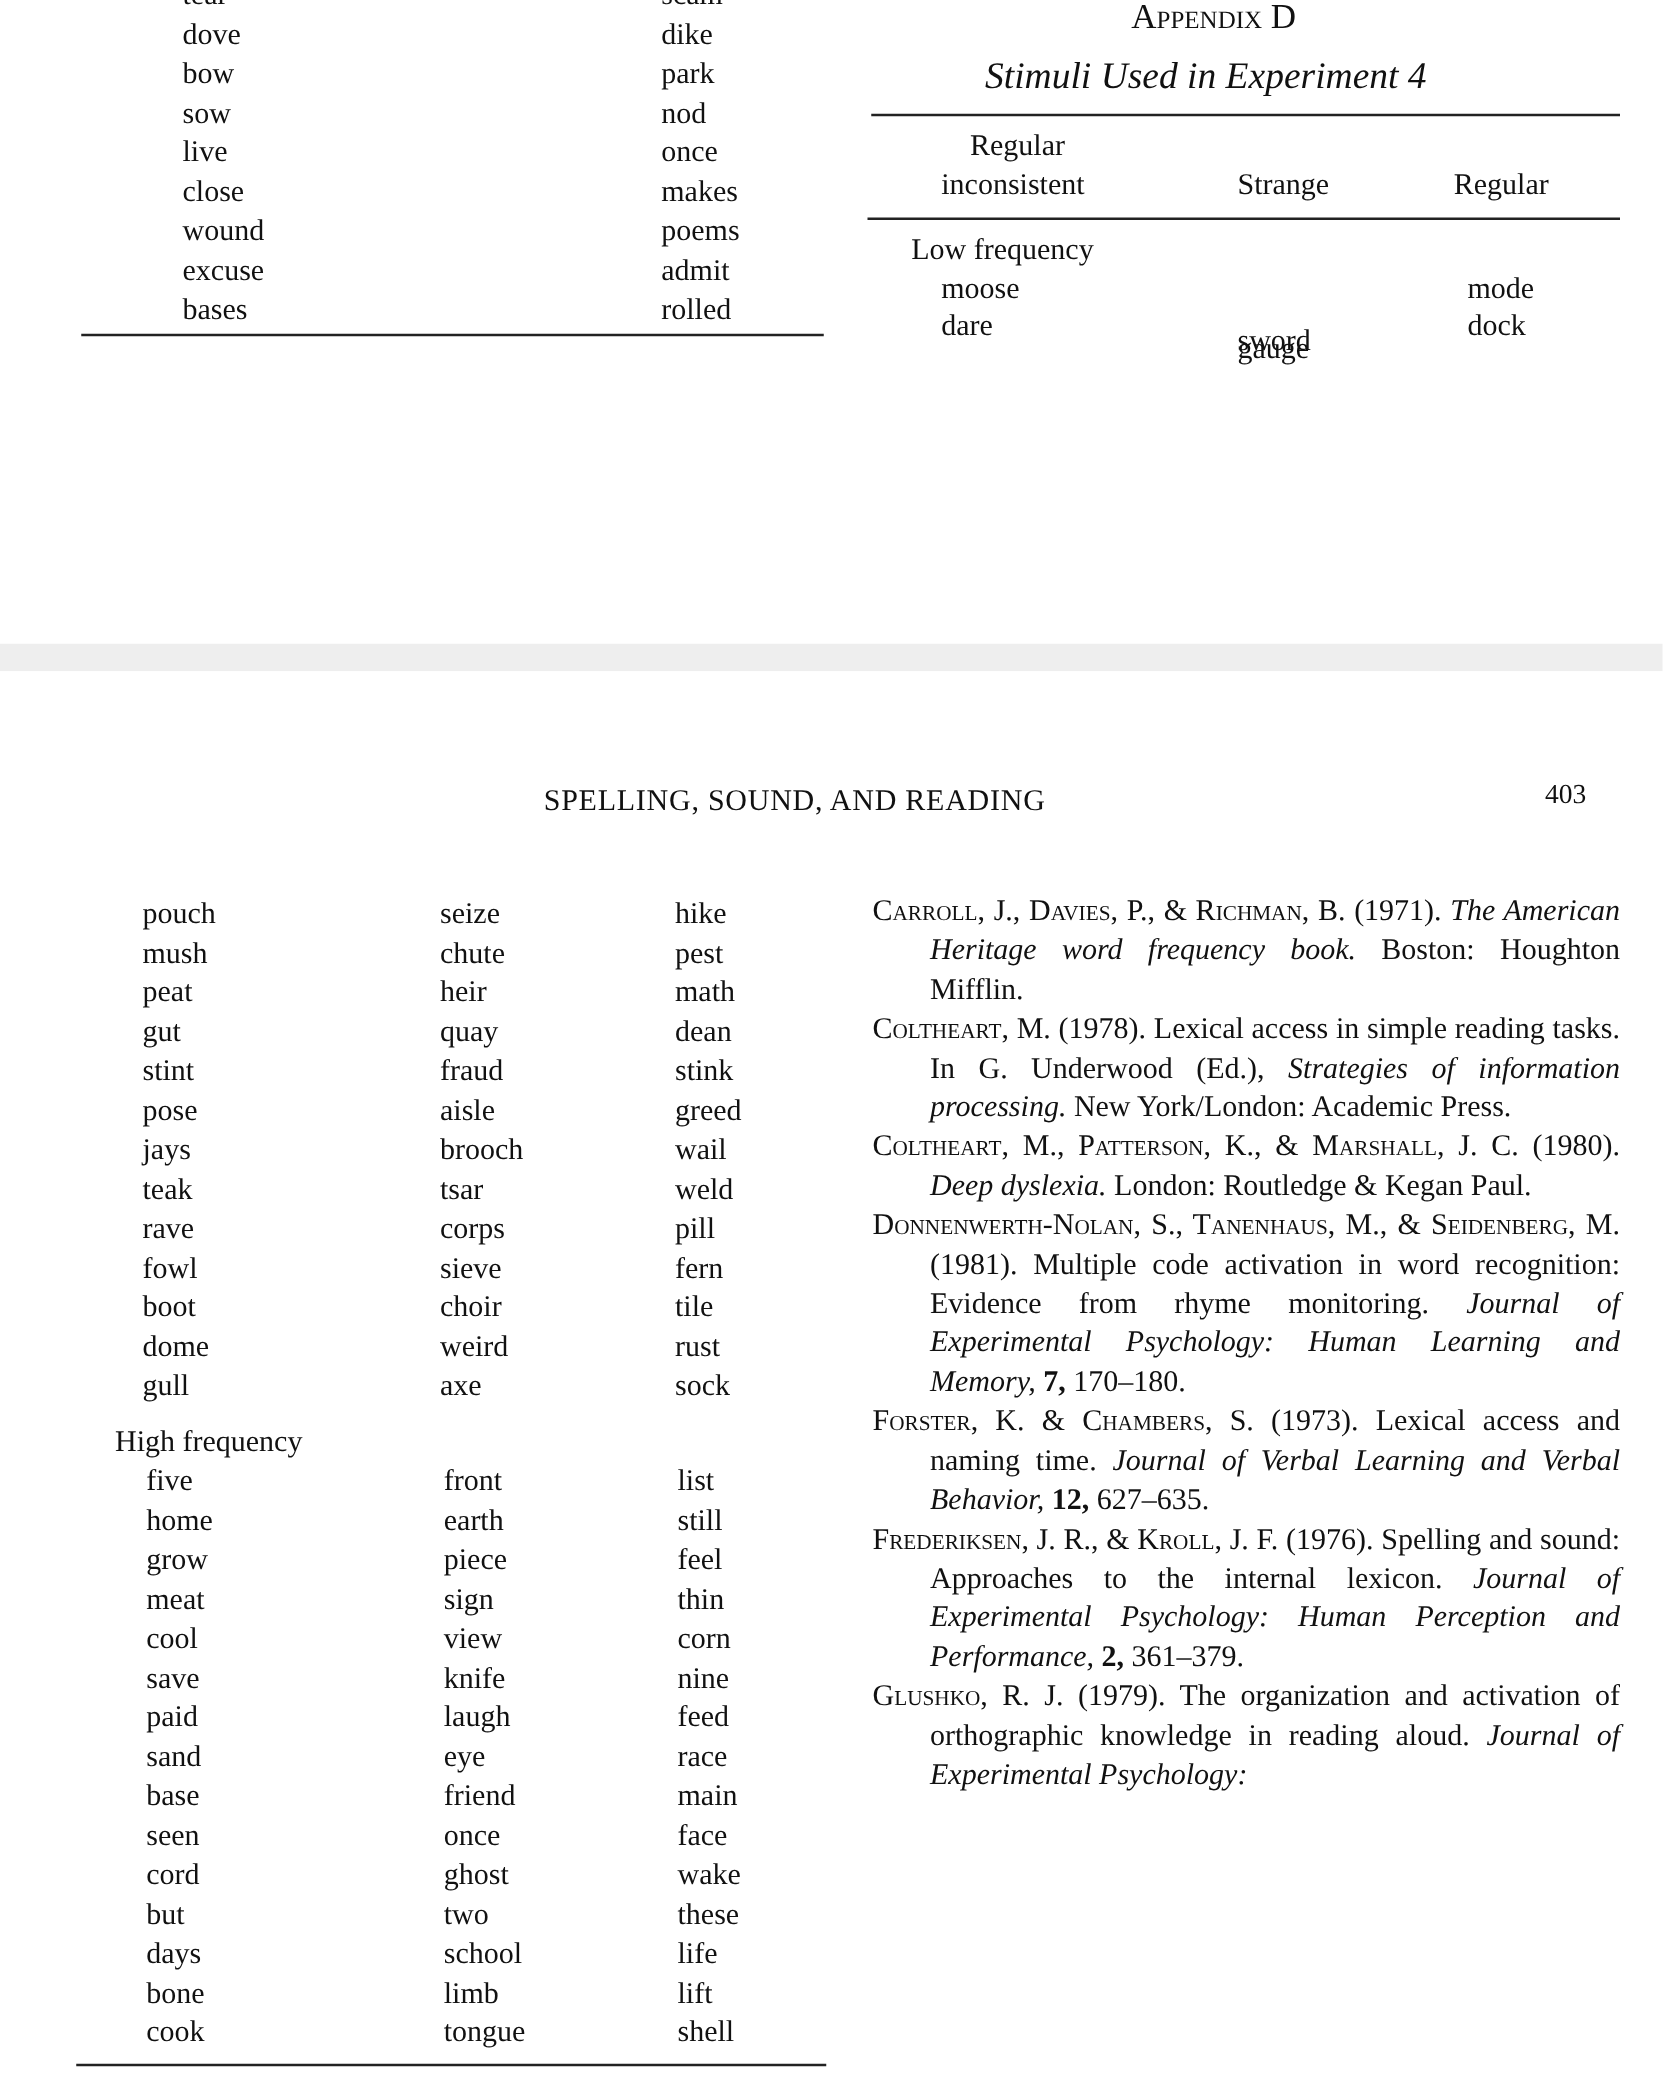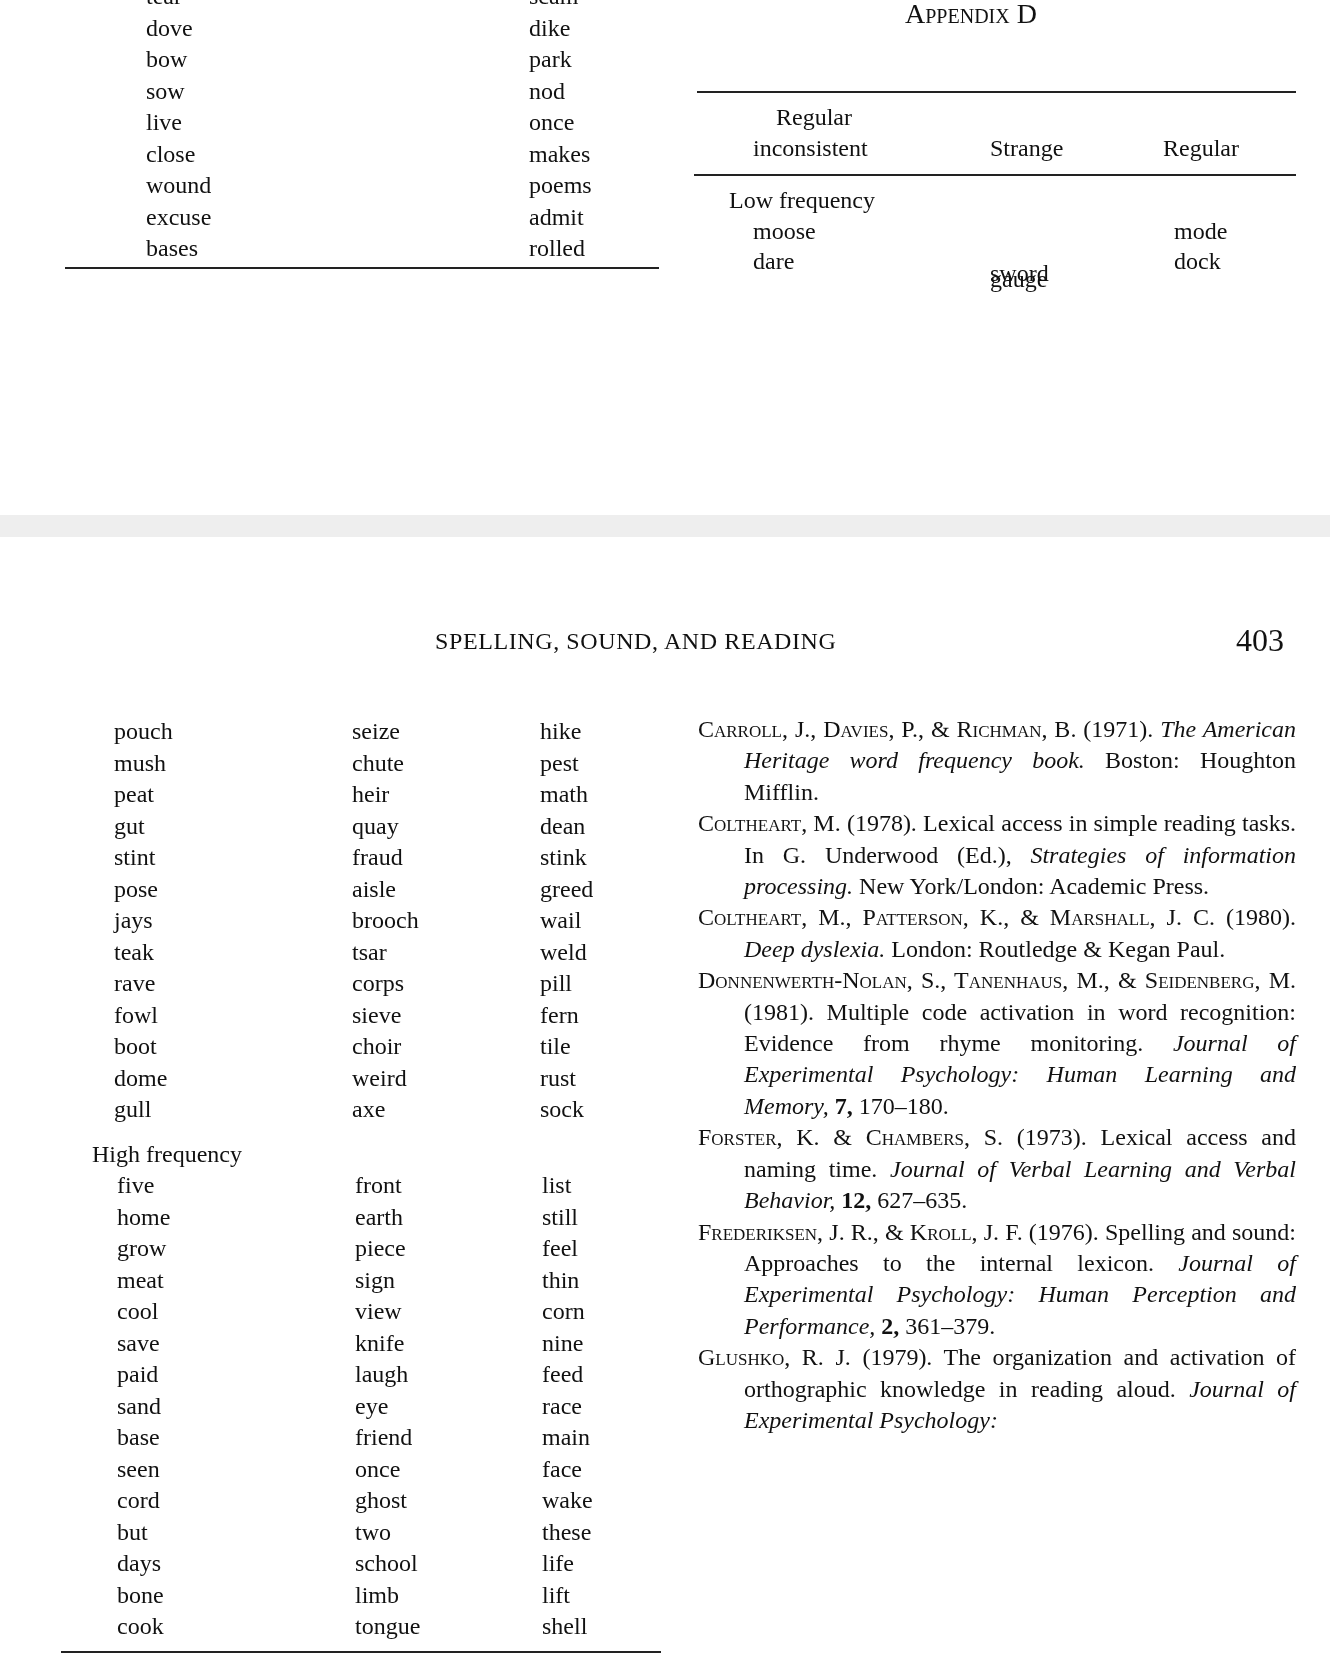--- a/index.html
+++ b/index.html
@@ -43,41 +43,42 @@
     <div>nod</div>
     <div>once</div>
     <div>makes</div>
     <div>poems</div>
     <div>admit</div>
     <div>rolled</div>
   </div>
   <div class="rule" style="left:65px; top:267px; width:594px;"></div>
 
   <div class="abs sc" style="left:905px; top:-2px; font-size:28px;">Appendix D</div>
+  <div class="abs" style="left:788px; top:44px; font-size:30px; font-style:italic;">Stimuli Used in Experiment 4</div>
   <div class="rule" style="left:697px; top:91px; width:599px;"></div>
   <div class="abs w" style="left:776px; top:102px;">Regular</div>
   <div class="abs w" style="left:753px; top:133px;">inconsistent</div>
   <div class="abs w" style="left:990px; top:133px;">Strange</div>
   <div class="abs w" style="left:1163px; top:133px;">Regular</div>
   <div class="rule" style="left:694px; top:174px; width:602px;"></div>
   <div class="abs w" style="left:729px; top:185px;">Low frequency</div>
   <div class="abs w" style="left:753px; top:216px;">moose</div>
   <div class="abs w" style="left:990px; top:216px;margin-top:48px;">gauge</div>
   <div class="abs w" style="left:1174px; top:216px;">mode</div>
   <div class="abs w" style="left:753px; top:246px;">dare</div>
   <div class="abs w" style="left:990px; top:246px;margin-top:12px;">sword</div>
   <div class="abs w" style="left:1174px; top:246px;">dock</div>
 </div>
 
 <div id="page-gap"></div>
 
 <div class="page" id="page-bottom"></div>
 
 <div class="abs" style="left:435px; top:628px; font-size:24px; letter-spacing:0.6px;text-align:center;">SPELLING, SOUND, AND READING</div>
-<div class="abs" style="left:1236px; top:622px; font-size:32px;">403</div>
+<div class="abs" style="left:1236px; top:622px; font-size:22px;">403</div>
 
 <div class="col" style="left:114px; top:716px;">
   <div>pouch</div>
   <div>mush</div>
   <div>peat</div>
   <div>gut</div>
   <div>stint</div>
   <div>pose</div>
   <div>jays</div>
   <div>teak</div>

